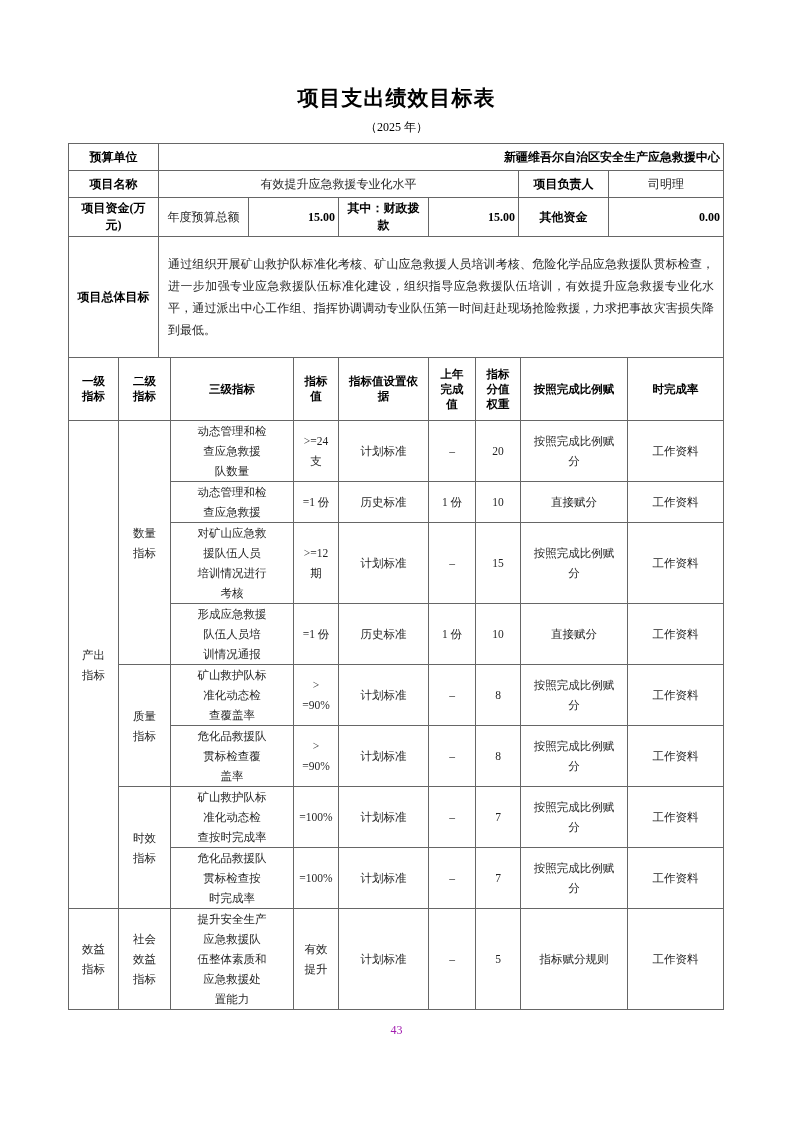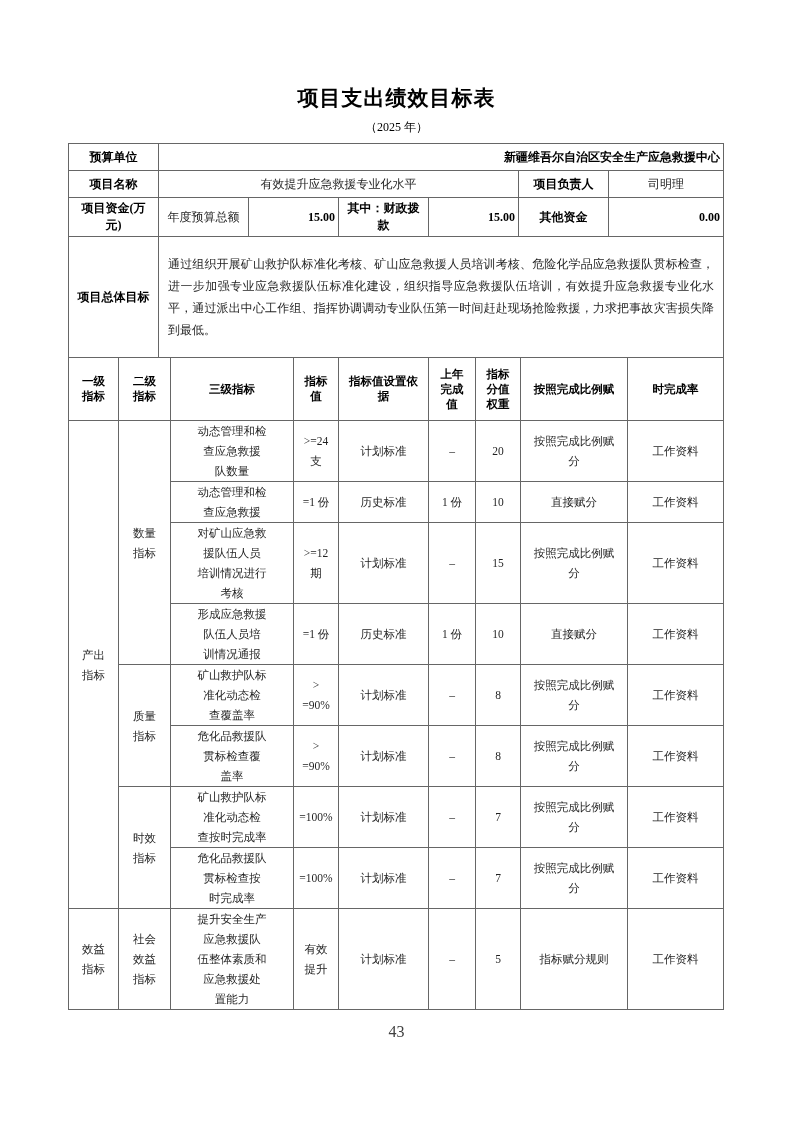--- a/index.html
+++ b/index.html
@@ -61,22 +61,22 @@
     white-space: normal;
   }
   .ind-table th { font-weight: bold; color: #000; line-height: 15px; padding: 0 2px; }
   .l3-cell { padding: 0 22px; }
   .page-number {
     position: absolute;
     top: 1023px;
     left: 0;
     width: 100%;
     text-align: center;
-    font-size: 16px;
-    color: #404040;
+    font-size: 12px;
+    color: #a21caf;
   }
 </style>
 </head>
 <body>
 
 <div class="page">
 
   <div class="doc-title">项目支出绩效目标表</div>
   <div class="doc-subtitle">（2025 年）</div>
 

